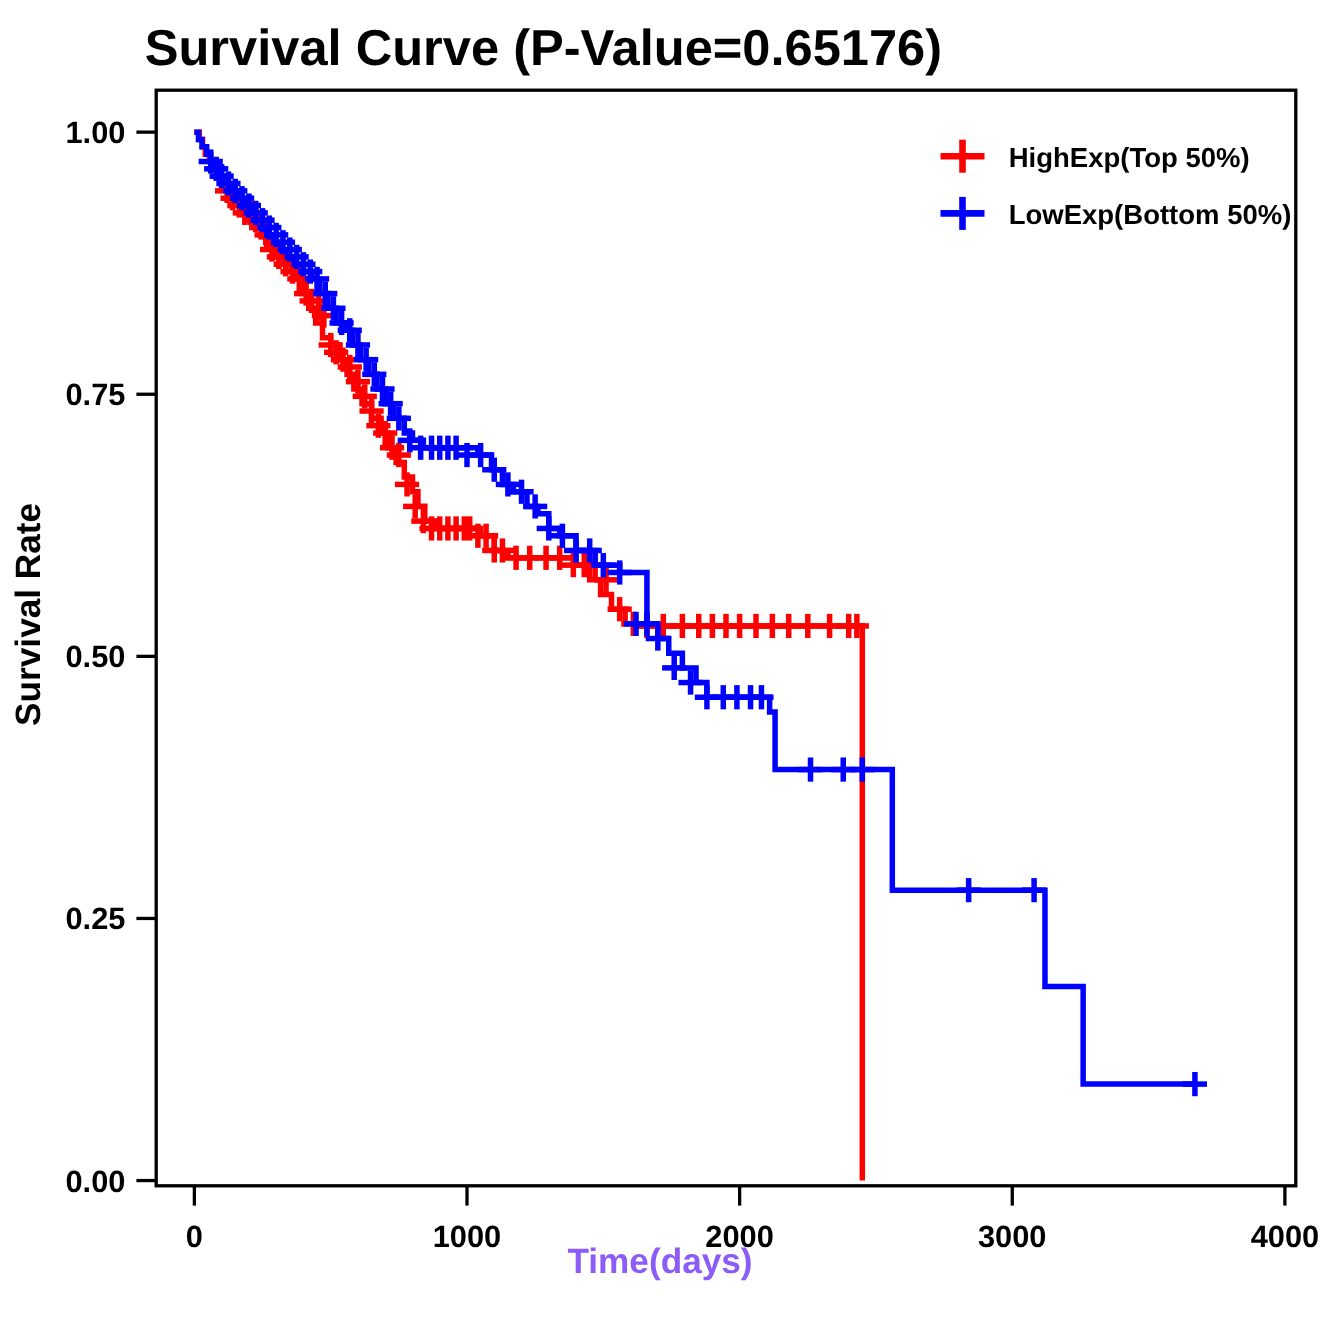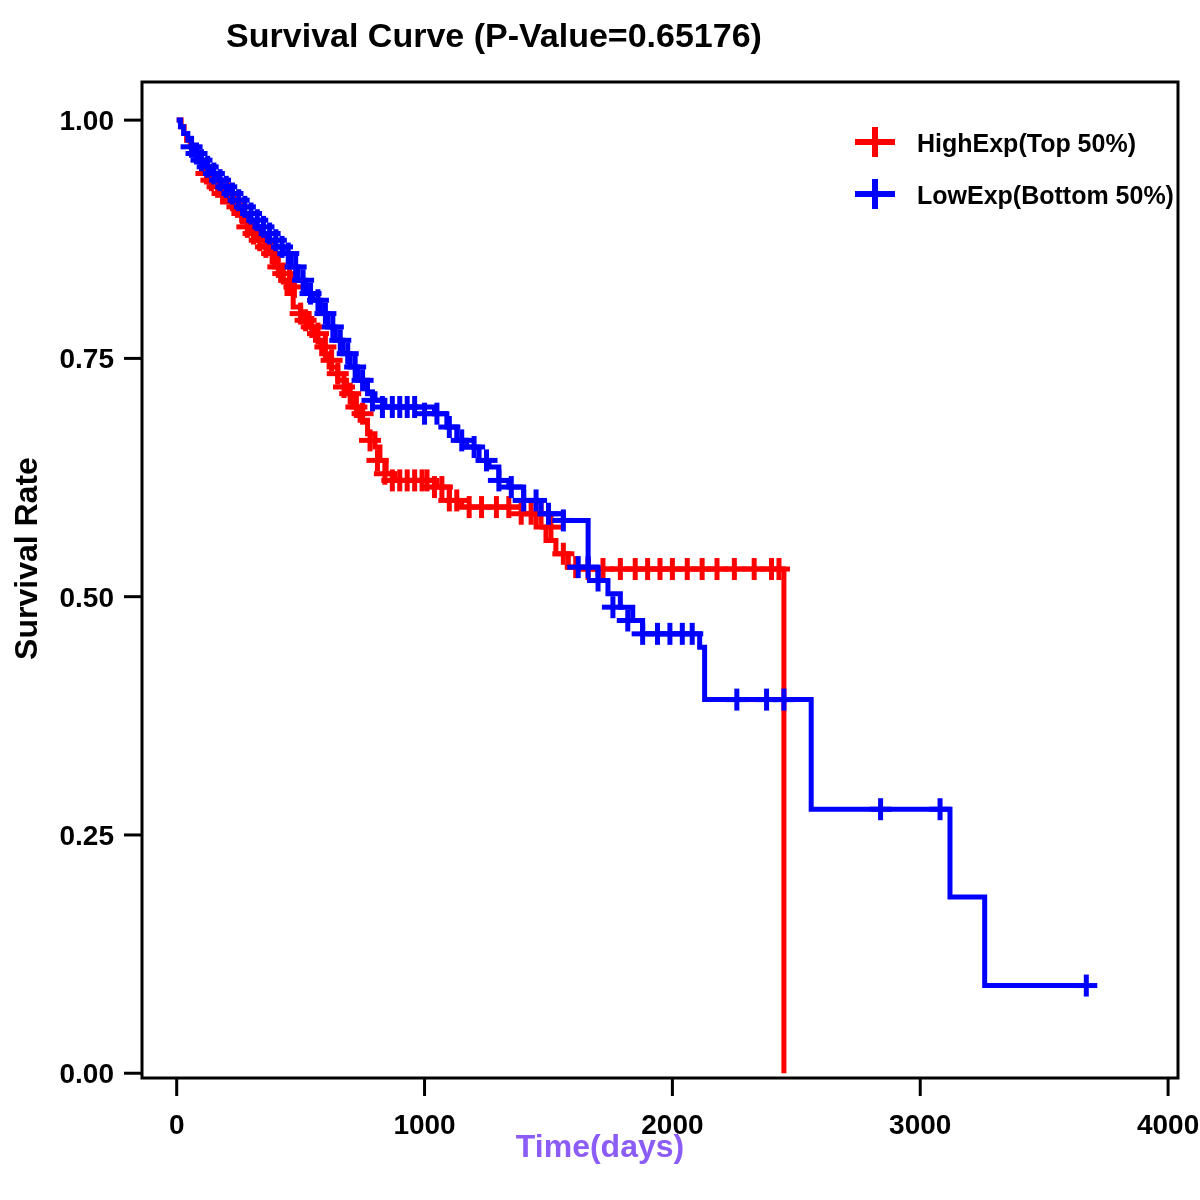--- a/index.html
+++ b/index.html
@@ -1,20 +1,20 @@
 <!DOCTYPE html>
 <html><head>
 <meta charset="utf-8">
 <style>
   html,body{margin:0;padding:0;background:#ffffff;}
   body{width:1200px;height:1200px;font-family:"Liberation Sans",sans-serif;overflow:hidden;}
   #root{position:relative;width:1200px;height:1200px;}
   #chart-title{
     position:absolute;left:0;top:16px;width:988px;text-align:center;
-    font-size:34px;font-weight:bold;color:#000;letter-spacing:0px;
+    font-size:46px;font-weight:bold;color:#000;letter-spacing:0px;
   }
   #plot-svg{position:absolute;left:0;top:0;}
   #ylabel{
     position:absolute;left:-134px;top:540px;width:320px;text-align:center;
     font-size:32px;font-weight:bold;color:#000;
     transform:rotate(-90deg);transform-origin:center center;
   }
   #xlabel{
     position:absolute;left:0;top:1128px;width:1200px;text-align:center;
     font-size:32px;font-weight:bold;color:#8b5cf6;

